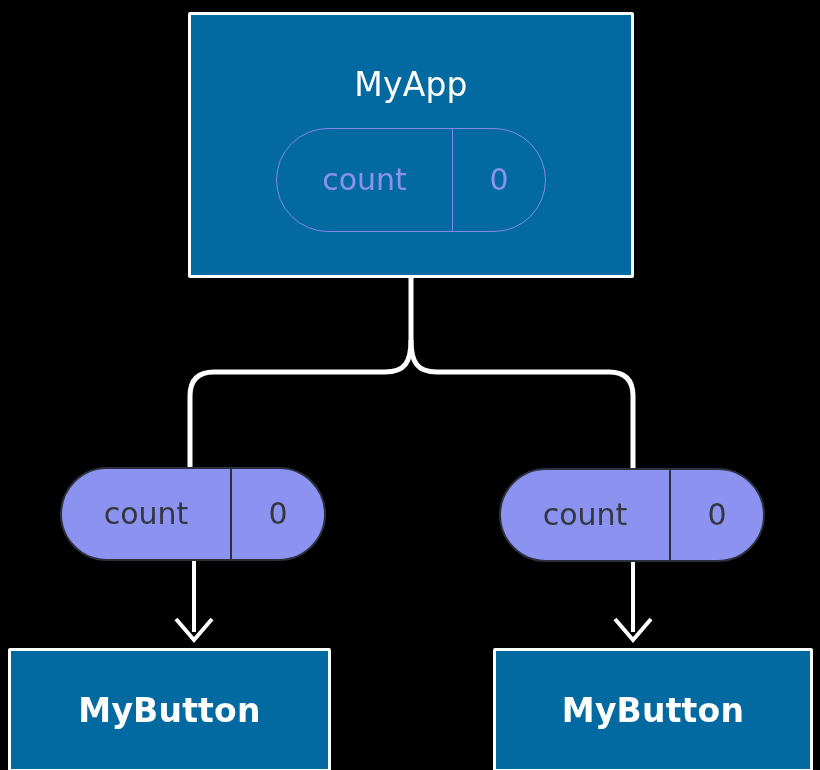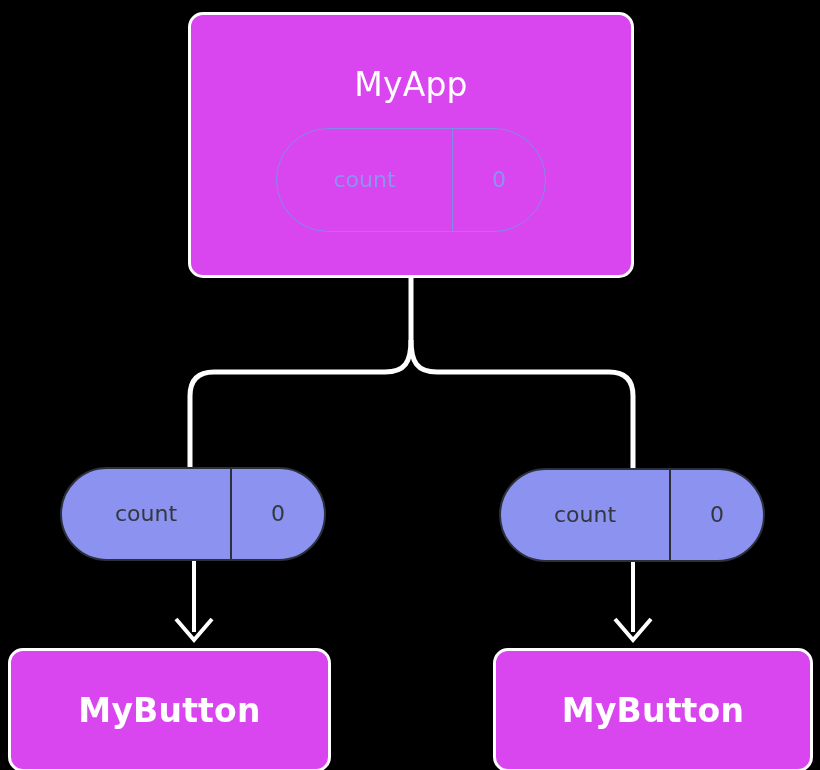--- a/index.html
+++ b/index.html
@@ -25,23 +25,23 @@
     top: 0;
     width: 820px;
     height: 770px;
     pointer-events: none;
   }
 
   
   .comp-box {
     position: absolute;
     box-sizing: border-box;
-    background: #d946ef;
+    background: #0369a1;
     border: 3px solid #ffffff;
-    border-radius: 15px;
+    border-radius: 2px;
     display: flex;
     flex-direction: column;
     align-items: center;
   }
   .comp-title {
     color: #ffffff;
     font-size: 33px;
     font-weight: 400;
     letter-spacing: 0.2px;
     white-space: nowrap;
@@ -88,21 +88,21 @@
     border-radius: 999px;
     overflow: hidden;
     white-space: nowrap;
   }
   .pill .pill-key,
   .pill .pill-val {
     display: flex;
     align-items: center;
     justify-content: center;
     box-sizing: border-box;
-    font-size: 22px;
+    font-size: 30px;
     line-height: 1;
   }
 
   
   #root-pill {
     left: 276px;
     top: 128px;
     width: 270px;
     height: 104px;
     border: 1.6px solid #8289e8;

